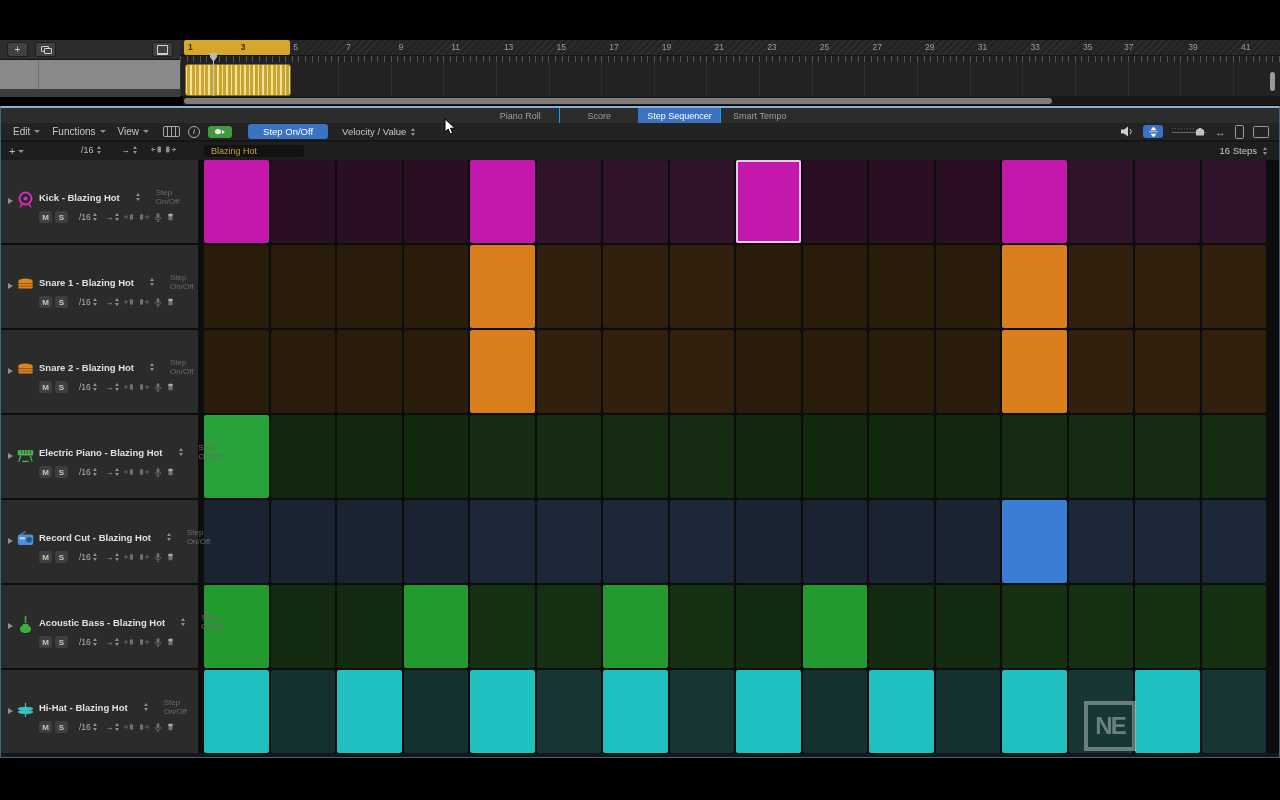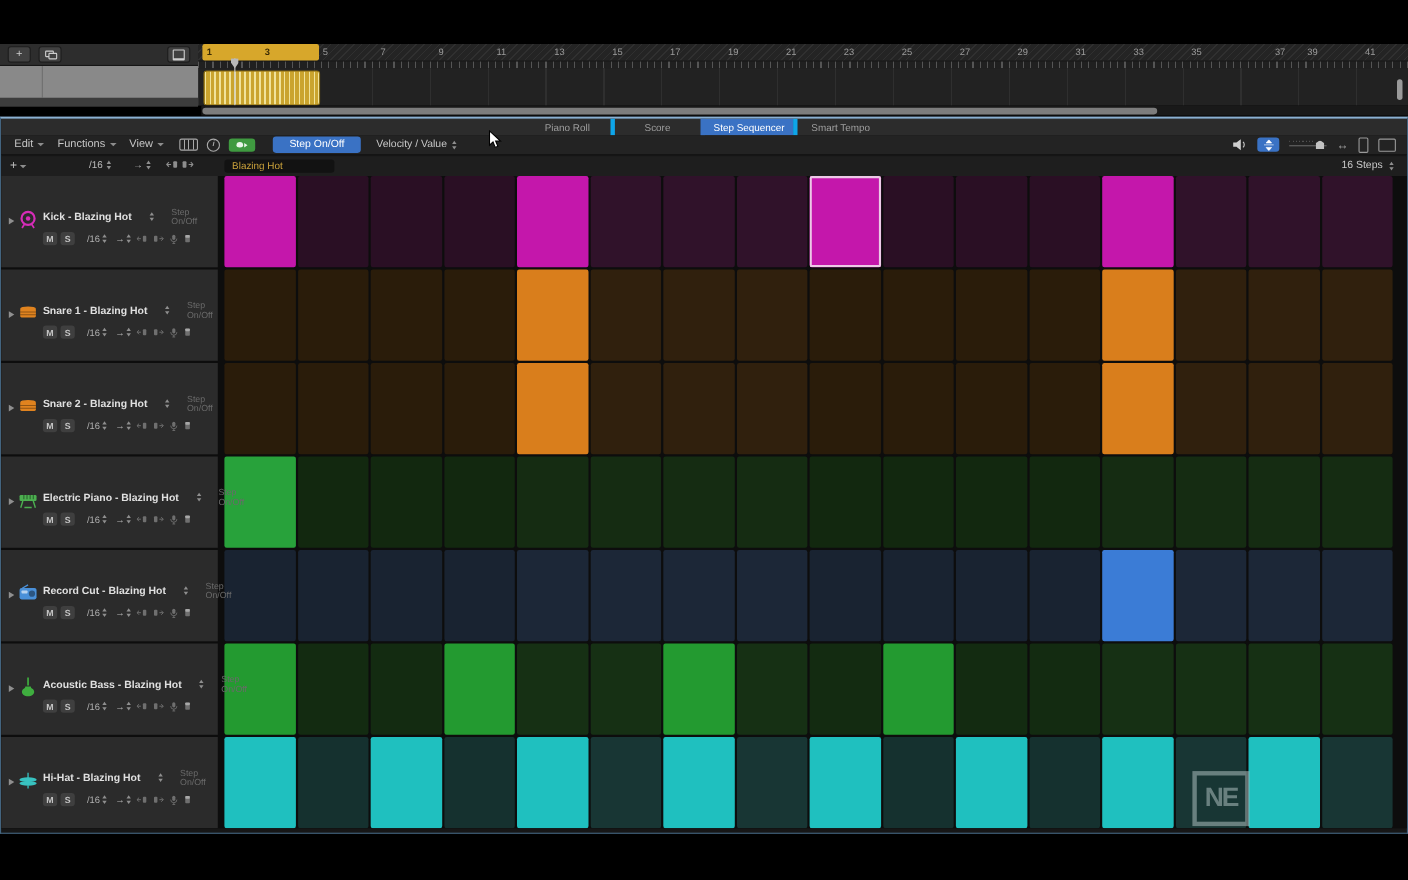--- a/index.html
+++ b/index.html
@@ -42,21 +42,21 @@
   #hscroll-track{left:183px;top:96px;width:1097px;height:9px;background:#191919;}
   #hscroll-thumb{position:absolute;left:1px;top:1.5px;width:868px;height:6px;background:#7d7d7d;border-radius:3px;}
   #vscroll-thumb{left:1270px;top:72px;width:5px;height:19px;background:#9a9a9a;border-radius:2.5px;}
 
   
   #seq-window{left:0;top:106px;width:1280px;height:652px;box-sizing:border-box;background:#161616;
      border:1px solid #43647f;border-top:2px solid #8ab0d2;}
   #tab-strip{position:absolute;left:0;top:0;right:0;height:15px;background:#2c2c2c;border-bottom:1px solid #171717;
      display:flex;justify-content:center;align-items:stretch;}
   .tab{min-width:62px;padding:0 8px;display:flex;align-items:center;justify-content:center;
-       color:#9e9e9e;font-size:9px;border-left:4px solid #0ea5e9;}
+       color:#9e9e9e;font-size:9px;border-left:1px solid #0ea5e9;}
   .tab:first-child{border-left:none;}
   .tab.active{background:#3a72c4;color:#fff;border-left-color:#3a72c4;}
 
   #menu-bar{position:absolute;left:0;top:15px;right:0;height:18px;background:#232323;border-bottom:1px solid #141414;
      display:flex;align-items:center;padding:0 6px;box-sizing:border-box;}
   .menu-item{display:flex;align-items:center;gap:4px;color:#c6c6c6;font-size:10px;padding:0 6px;}
   .chev-dn{width:0;height:0;border-left:3px solid transparent;border-right:3px solid transparent;border-top:3.5px solid #8d8d8d;}
   .tool-ic{display:flex;align-items:center;justify-content:center;margin-left:8px;color:#a9a9a9;}
   .kbd-ic{width:15px;height:9px;border:1px solid #a9a9a9;border-radius:2px;
      background-image:repeating-linear-gradient(90deg,transparent 0 3px,#a9a9a9 3px 4px);}
@@ -164,21 +164,21 @@
         <span class="ruler-num" style="left: 429.2px;">17</span>
         <span class="ruler-num" style="left: 481.85px;">19</span>
         <span class="ruler-num" style="left: 534.5px;">21</span>
         <span class="ruler-num" style="left: 587.15px;">23</span>
         <span class="ruler-num" style="left: 639.8px;">25</span>
         <span class="ruler-num" style="left: 692.45px;">27</span>
         <span class="ruler-num" style="left: 745.1px;">29</span>
         <span class="ruler-num" style="left: 797.75px;">31</span>
         <span class="ruler-num" style="left: 850.4px;">33</span>
         <span class="ruler-num" style="left: 903.05px;">35</span>
-        <span class="ruler-num" style="left: 979px;">37</span>
+        <span class="ruler-num" style="left: 944px;">37</span>
         <span class="ruler-num" style="left: 1008.35px;">39</span>
         <span class="ruler-num" style="left: 1061px;">41</span>
       </div>
     <div id="tick-strip"></div>
     <div id="bar-lane"></div>
     <div id="region-clip"></div>
     <div id="playhead-line"></div>
     <div id="playhead-marker"></div>
   </div>
   <div id="hscroll-track" class="abs">

